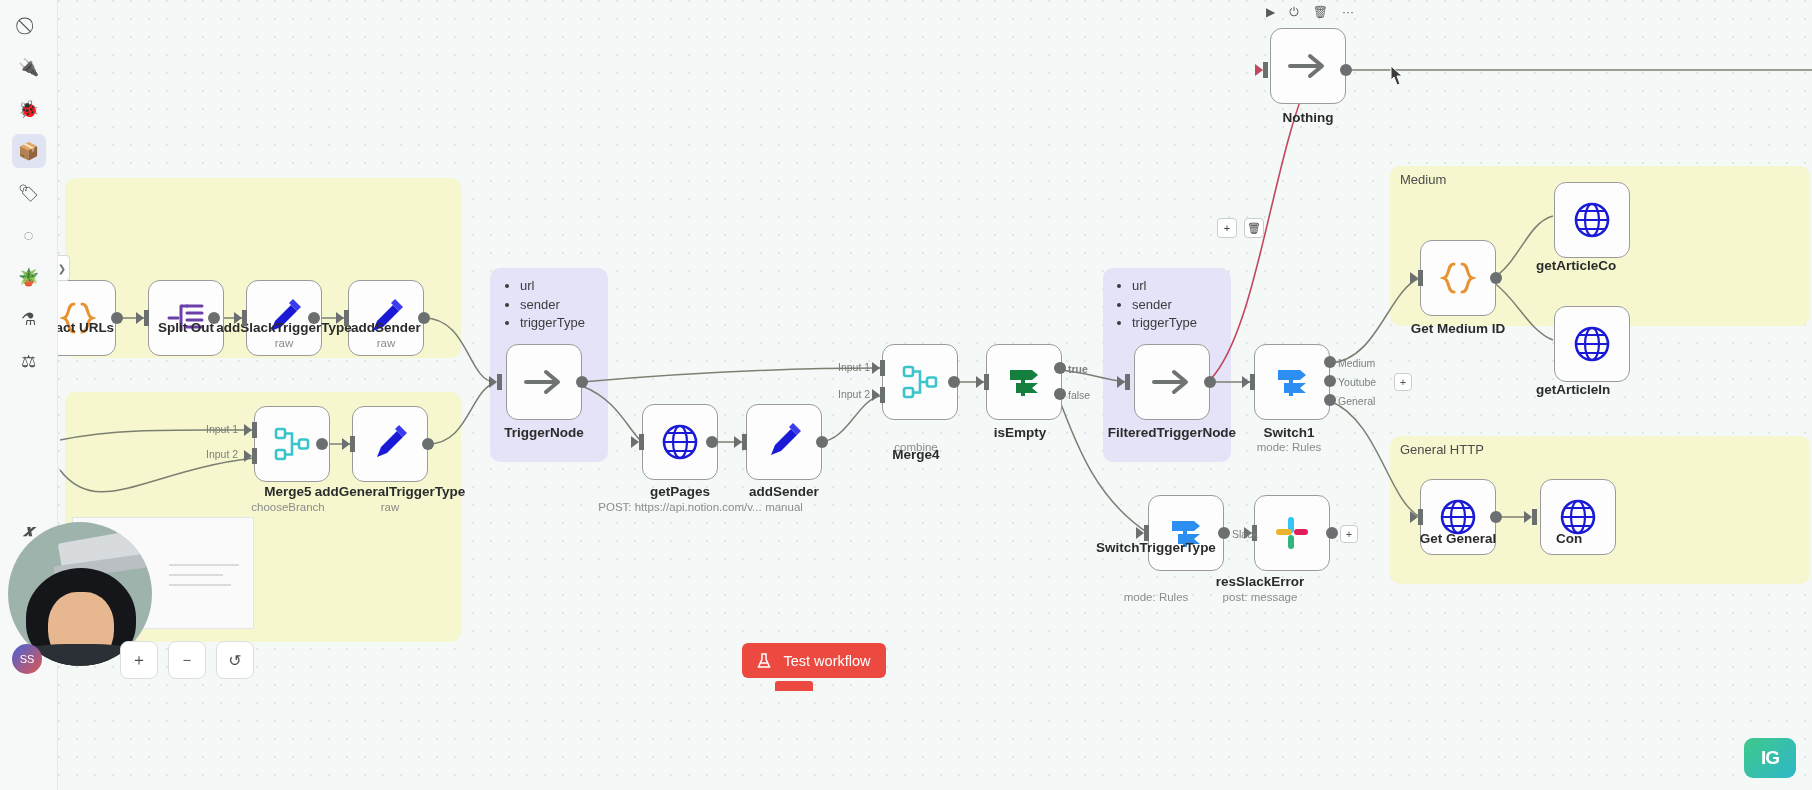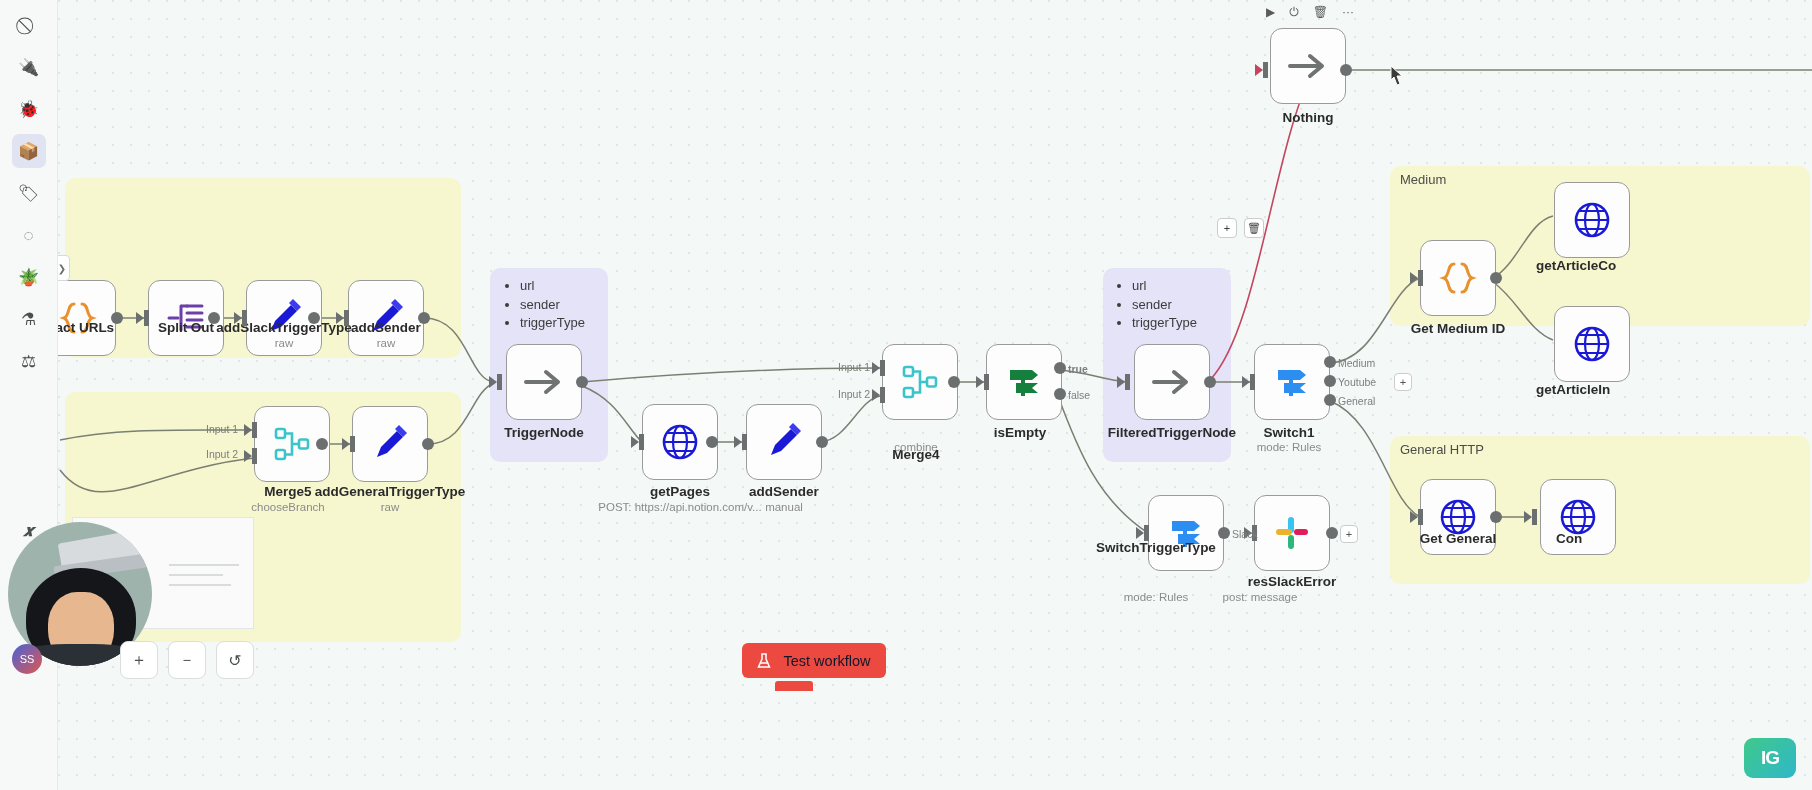--- a/index.html
+++ b/index.html
@@ -150,21 +150,21 @@
     position:absolute; left:12px; top:644px; width:30px;height:30px;
     border-radius:50%; z-index:62; color:#fff;
     background:linear-gradient(135deg,#4763d8,#e0574f);
     display:flex;align-items:center;justify-content:center;
     font-size:11px; font-weight:400;
   }
 
   
   #testbtn {
     position:absolute; left:742px; top:643px; width:144px; height:35px;
-    background:#ec4a41; color:#0f172a; border-radius:6px;
+    background:#ec4a41; color:#ffffff; border-radius:6px;
     display:flex;align-items:center;justify-content:center; gap:12px;
     font-size:14.5px; z-index:60;
   }
   
   #bottomtab{
     position:absolute; left:775px; top:681px; width:38px;height:10px;
     background:#ec4a41; border-radius:3px 3px 0 0; z-index:59;
   }
 
   
@@ -482,21 +482,21 @@
   <div class="instub" style="left:1194px; top:525px;"></div>
 
   <div class="node" style="left:1196px; top:495px;">
     <svg width="36" height="36" viewBox="0 0 36 36">
       <rect x="14" y="2" width="6" height="16" rx="3" fill="#36c5f0"></rect>
       <rect x="14" y="20" width="6" height="14" rx="3" fill="#2eb67d"></rect>
       <rect x="2" y="14" width="16" height="6" rx="3" fill="#ecb22e"></rect>
       <rect x="20" y="14" width="14" height="6" rx="3" fill="#e01e5a"></rect>
     </svg>
   </div>
-  <div class="node-title" style="left:1202px; top:574px;margin-left:32px;">resSlackError</div>
+  <div class="node-title" style="left:1202px; top:574px;">resSlackError</div>
   <div class="node-sub" style="left:1202px; top:591px;">post: message</div>
   <div class="dot" style="left:1268px; top:527px;"></div>
   <div class="plus-btn" style="left:1282px; top:525px;">+</div>
 
   <div class="node-toolbar" style="left:1208px; top:6px;">
     <span>▶</span>
     <span>⏻</span>
     <span>🗑</span>
     <span>···</span>
   </div>

